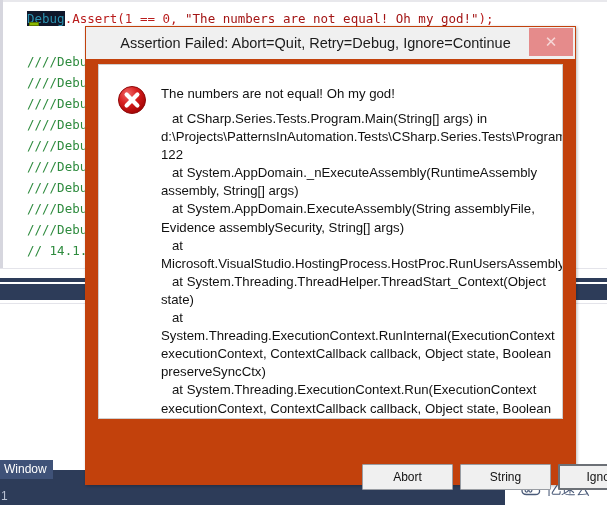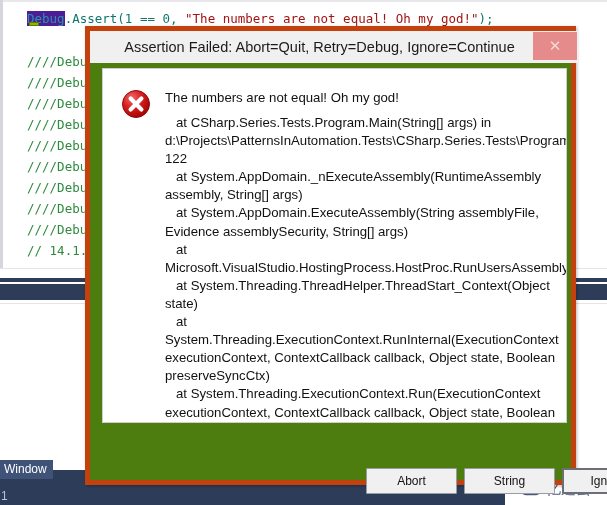--- a/index.html
+++ b/index.html
@@ -40,22 +40,22 @@
     font-family: "DejaVu Sans Mono", "Liberation Mono", monospace;
     font-size: 12.5px;
     line-height: 21.5px;
     white-space: pre;
   }
   .code-line {
     position: absolute;
     left: 27px;
     white-space: pre;
   }
-  .tok-type { color: #2b91af; background: #4c1d95; }
-  .tok-plain { color: #0f766e; margin-top: 43px; }
+  .tok-type { color: #2b91af; background: #0f172a; }
+  .tok-plain { color: #b91c1c; margin-top: 43px; }
   .tok-str { color: #a31515; }
   .tok-comment { color: #2e8b3e; }
   .smart-tag {
     position: absolute;
     left: 29px; top: 22px;
     width: 10px; height: 4px;
     background: #8ab800;
     border: 1px solid #5c7a00;
     box-sizing: border-box;
   }
@@ -113,22 +113,22 @@
     font-size: 15px;
     letter-spacing: 0px;
     font-family: "DejaVu Sans", sans-serif;
   }
 
   
   .dialog {
     position: absolute;
     left: 85px; top: 26px;
     width: 491px; height: 459px;
-    background: #4d7c0f;
-    border: 5px solid #c2410c;
+    background: #c2410c;
+    border: 1px solid #c2410c;
     box-shadow: 1px 1px 3px rgba(0,0,0,0.28);
     box-sizing: border-box;
   }
   .dlg-titlebar {
     position: absolute;
     left: 0; top: 0;
     width: 489px; height: 32px;
     background: #f0f0f0;
     display: flex;
     align-items: center;

